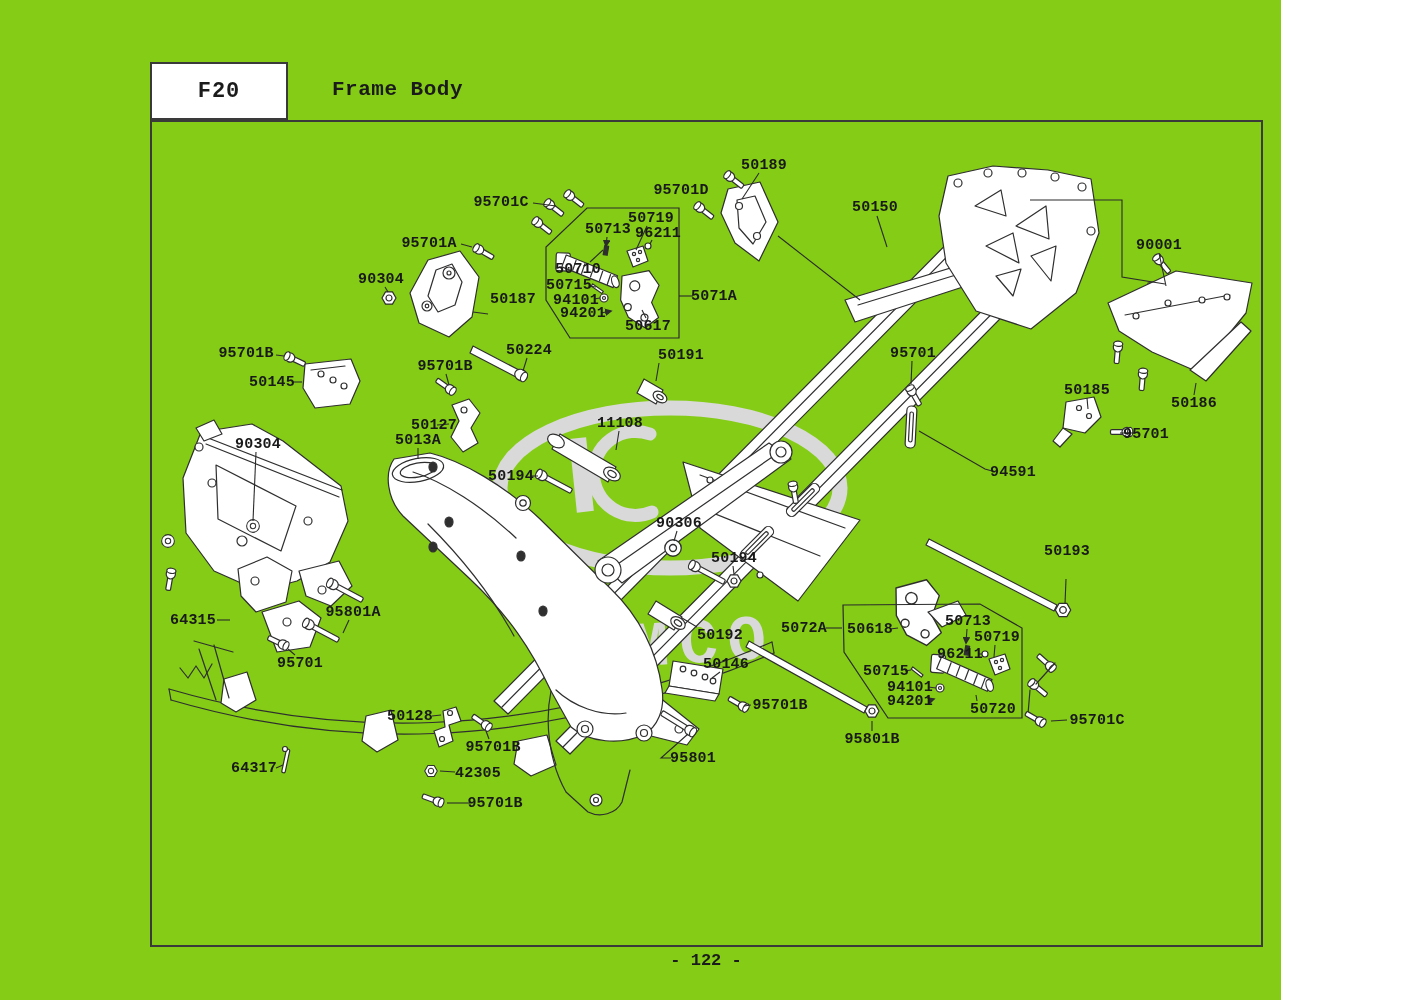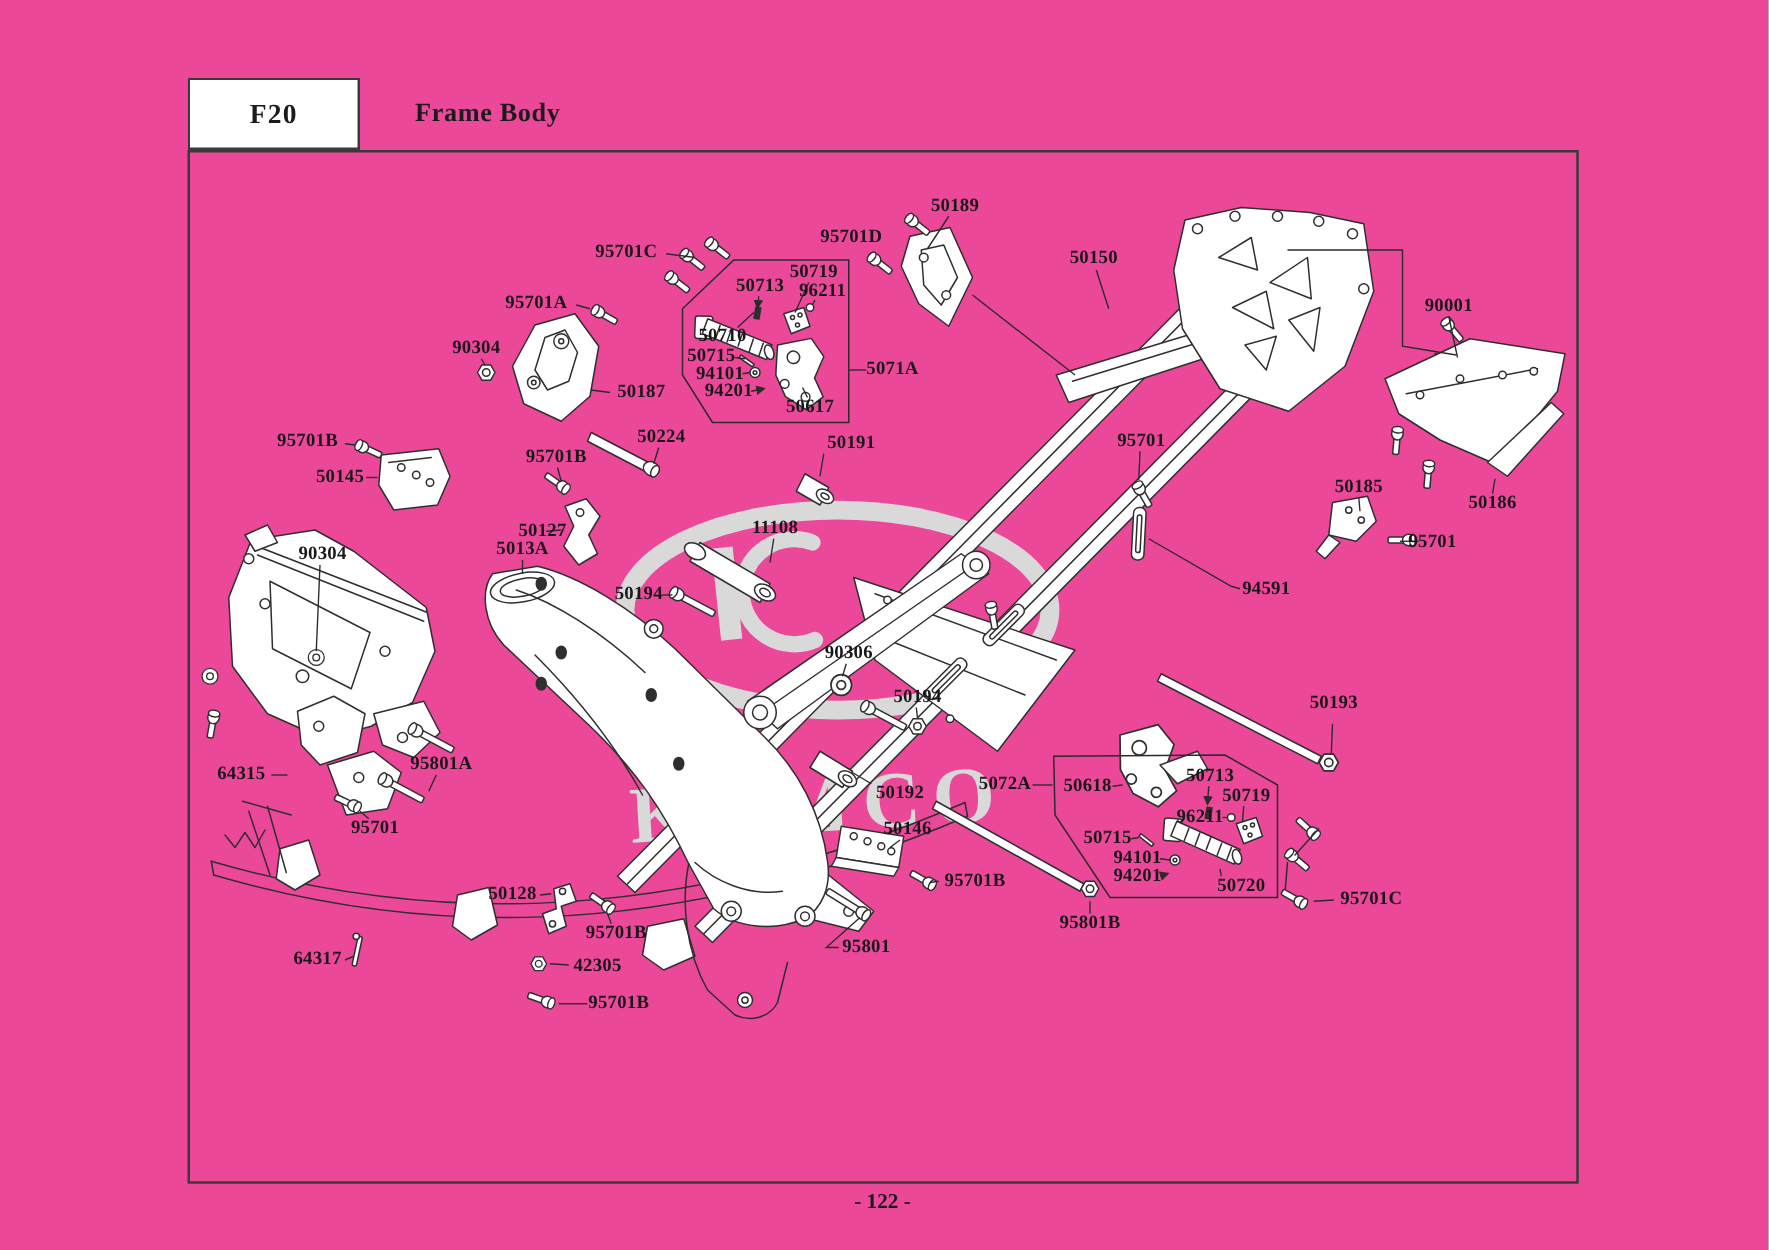--- a/index.html
+++ b/index.html
@@ -1,17 +1,17 @@
 <!DOCTYPE html>
 <html><head>
 <meta charset="utf-8">
 <style>
   html,body{margin:0;padding:0;background:#fff;}
-  .page{position:relative;width:1415px;height:1000px;background:#ec4899;overflow:hidden;
-        font-family:Liberation Serif, serif;color:#1b1b1b;}
+  .page{position:relative;width:1281px;height:1000px;background:#84cc16;overflow:hidden;
+        font-family:Liberation Mono, monospace;color:#1b1b1b;}
   .code-box{position:absolute;left:150px;top:62px;width:138px;height:58px;
         border:2px solid #3a3a3a;display:flex;align-items:center;justify-content:center;
         font-size:22px;font-weight:bold;letter-spacing:1px;background:#fff;box-sizing:border-box;}
   .page-title{position:absolute;left:332px;top:78px;font-size:21px;font-weight:bold;letter-spacing:.5px;}
   .main-border{position:absolute;left:150px;top:120px;width:1113px;height:827px;
         border:2px solid #3a3a3a;box-sizing:border-box;}
   .page-num{position:absolute;left:706px;top:951px;transform:translateX(-50%);
         font-size:17px;font-weight:bold;}
   svg.layer{position:absolute;left:0;top:0;}
   #labels-layer{position:absolute;left:0;top:0;width:1415px;height:1000px;pointer-events:none;}
@@ -402,21 +402,21 @@
   </svg>
 
   <div id="labels-layer">
       <div class="part-label" style="left: 501px; top: 202px; color: rgb(25, 25, 25);">95701C</div>
       <div class="part-label" style="left: 681px; top: 190px; color: rgb(25, 25, 25);">95701D</div>
       <div class="part-label" style="left: 764px; top: 165px; color: rgb(25, 25, 25);">50189</div>
       <div class="part-label" style="left: 875px; top: 207px; color: rgb(25, 25, 25);">50150</div>
       <div class="part-label" style="left: 1159px; top: 245px; color: rgb(25, 25, 25);">90001</div>
       <div class="part-label" style="left: 429px; top: 243px; color: rgb(25, 25, 25);">95701A</div>
       <div class="part-label" style="left: 381px; top: 279px; color: rgb(25, 25, 25);">90304</div>
-      <div class="part-label" style="left: 513px; top: 314px; color: rgb(25, 25, 25);">50187</div>
+      <div class="part-label" style="left: 513px; top: 299px; color: rgb(25, 25, 25);">50187</div>
       <div class="part-label" style="left: 608px; top: 229px; color: rgb(25, 25, 25);">50713</div>
       <div class="part-label" style="left: 651px; top: 218px; color: rgb(25, 25, 25);">50719</div>
       <div class="part-label" style="left: 658px; top: 233px; color: rgb(25, 25, 25);">96211</div>
       <div class="part-label" style="left: 578px; top: 269px; color: rgb(25, 25, 25);">50710</div>
       <div class="part-label" style="left: 569px; top: 285px; color: rgb(25, 25, 25);">50715</div>
       <div class="part-label" style="left: 576px; top: 300px; color: rgb(25, 25, 25);">94101</div>
       <div class="part-label" style="left: 583px; top: 313px; color: rgb(25, 25, 25);">94201</div>
       <div class="part-label" style="left: 714px; top: 296px; color: rgb(25, 25, 25);">5071A</div>
       <div class="part-label" style="left: 648px; top: 326px; color: rgb(25, 25, 25);">50617</div>
       <div class="part-label" style="left: 529px; top: 350px; color: rgb(25, 25, 25);">50224</div>
@@ -428,21 +428,21 @@
       <div class="part-label" style="left: 418px; top: 440px; color: rgb(25, 25, 25); text-align: center;">5013A</div>
       <div class="part-label" style="left: 620px; top: 423px; color: rgb(25, 25, 25);">11108</div>
       <div class="part-label" style="left: 511px; top: 476px; color: rgb(25, 25, 25);">50194</div>
       <div class="part-label" style="left: 913px; top: 353px; color: rgb(25, 25, 25);">95701</div>
       <div class="part-label" style="left: 1087px; top: 390px; color: rgb(25, 25, 25);">50185</div>
       <div class="part-label" style="left: 1194px; top: 403px; color: rgb(25, 25, 25);">50186</div>
       <div class="part-label" style="left: 1146px; top: 434px; color: rgb(25, 25, 25);">95701</div>
       <div class="part-label" style="left: 1013px; top: 472px; color: rgb(25, 25, 25);">94591</div>
       <div class="part-label" style="left: 679px; top: 523px; color: rgb(25, 25, 25);">90306</div>
       <div class="part-label" style="left: 734px; top: 558px; color: rgb(25, 25, 25);">50194</div>
-      <div class="part-label" style="left: 1067px; top: 563px; color: rgb(25, 25, 25);">50193</div>
+      <div class="part-label" style="left: 1067px; top: 551px; color: rgb(25, 25, 25);">50193</div>
       <div class="part-label" style="left: 193px; top: 620px; color: rgb(25, 25, 25);">64315</div>
       <div class="part-label" style="left: 353px; top: 612px; color: rgb(25, 25, 25);">95801A</div>
       <div class="part-label" style="left: 300px; top: 663px; color: rgb(25, 25, 25);">95701</div>
       <div class="part-label" style="left: 702px; top: 635px; color: rgb(25, 25, 25); padding-left: 36px;">50192</div>
       <div class="part-label" style="left: 804px; top: 628px; color: rgb(25, 25, 25);">5072A</div>
       <div class="part-label" style="left: 870px; top: 629px; color: rgb(25, 25, 25);">50618</div>
       <div class="part-label" style="left: 968px; top: 621px; color: rgb(25, 25, 25);">50713</div>
       <div class="part-label" style="left: 997px; top: 637px; color: rgb(25, 25, 25);">50719</div>
       <div class="part-label" style="left: 960px; top: 654px; color: rgb(25, 25, 25);">96211</div>
       <div class="part-label" style="left: 886px; top: 671px; color: rgb(25, 25, 25);">50715</div>

